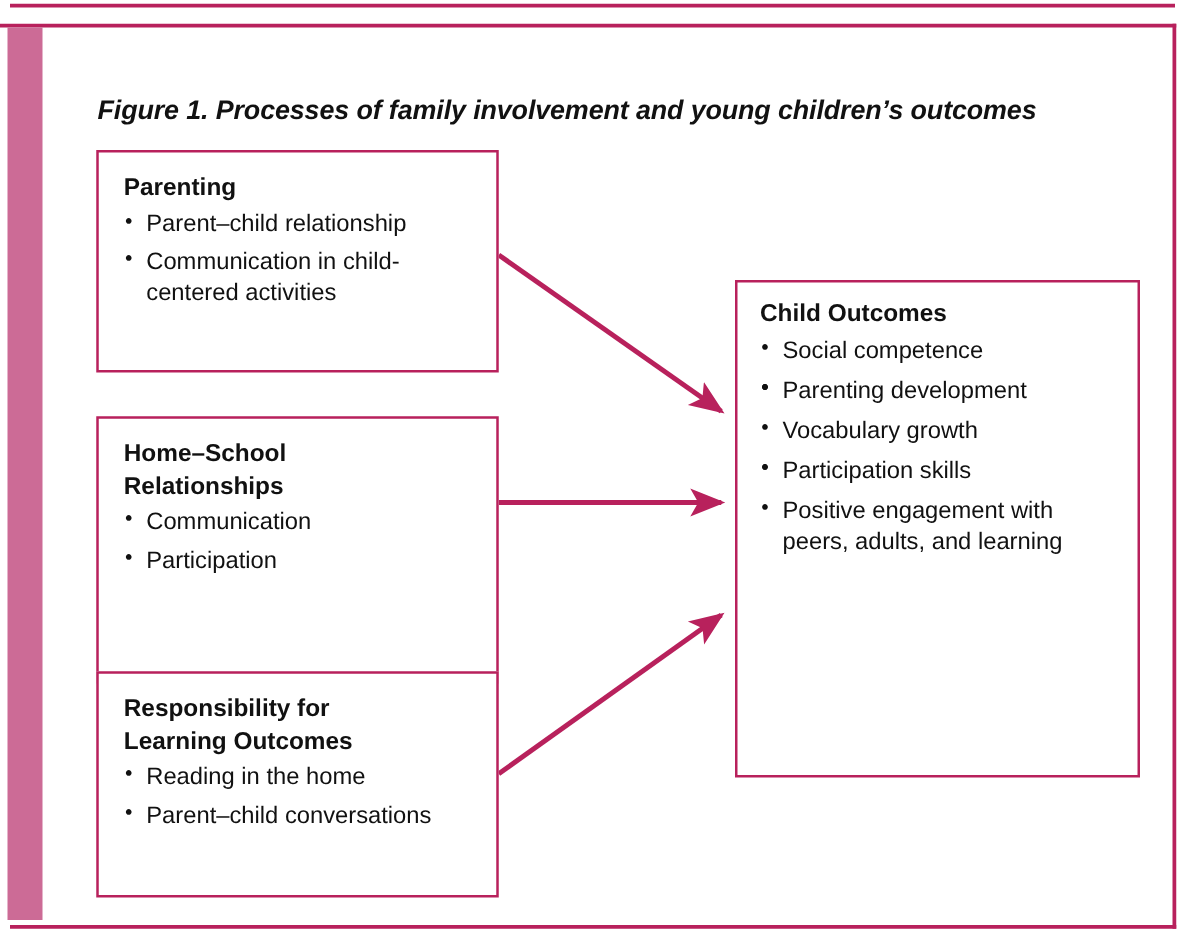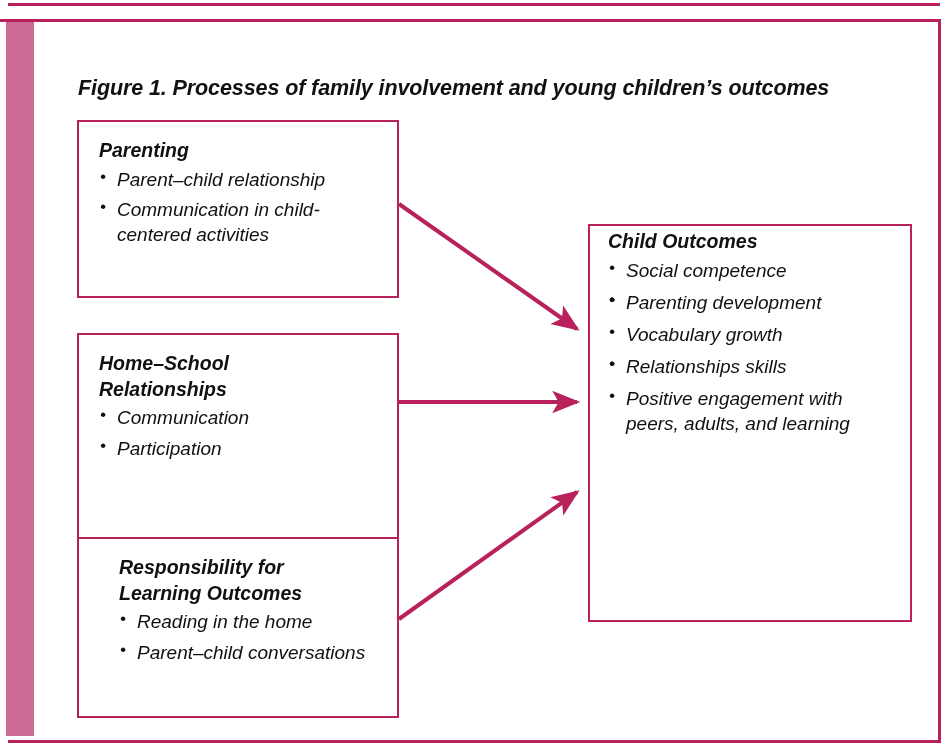--- a/index.html
+++ b/index.html
@@ -78,21 +78,20 @@
 
   
   .box {
     position: absolute;
     border: 2px solid #b8215c;
     background: #ffffff;
     box-sizing: border-box;
   }
   .box-inner {
     padding: 16px 14px 8px 20px;
-    font-style: italic;
   }
   .box-title {
     font-family: "Liberation Sans", sans-serif;
     font-weight: bold;
     font-size: 19.5px;
     color: #111111;
     line-height: 1.32;
     margin: 0 0 3px 0;
     white-space: pre-line;
   }
@@ -115,24 +114,24 @@
     left: 1px;
     top: -1px;
     font-size: 17px;
     line-height: 1.32;
     color: #111111;
   }
 
   
   #box-parenting      { left: 77px;  top: 120px; width: 322px; height: 178px; }
   #box-home-school    { left: 77px;  top: 333px; width: 322px; height: 214px; }
-  #box-responsibility { left: 77px;  top: 537px; width: 322px; height: 181px; padding-left: 20px; }
+  #box-responsibility { left: 77px;  top: 537px; width: 322px; height: 181px; }
   #box-child-outcomes { left: 588px; top: 224px; width: 324px; height: 398px; }
 
-  #box-child-outcomes .box-inner { padding: 3px 12px 8px 18px; }
+  #box-child-outcomes .box-inner { padding: 13px 12px 8px 18px; }
   #box-child-outcomes ul.box-list li { margin: 3px 0 7px 0; }
 
   
   .arrow-layer {
     position: absolute;
     left: 0;
     top: 0;
     width: 948px;
     height: 748px;
     pointer-events: none;
@@ -232,21 +231,21 @@
         </li>
         <li>
           <span class="bullet">•</span>
           <span> Vocabulary growth</span>
         </li>
         <li>
           <span class="bullet">•</span>
         </li>
         <li>
           <span class="bullet">•</span>
-          <span>Relationships skills</span>
+          <span>Participation skills</span>
         </li>
         <li>
           <span class="bullet">•</span>
           <span>Positive engagement with peers, adults, and learning</span>
         </li>
       </ul>
     </div>
   </div>
 
 </div>

